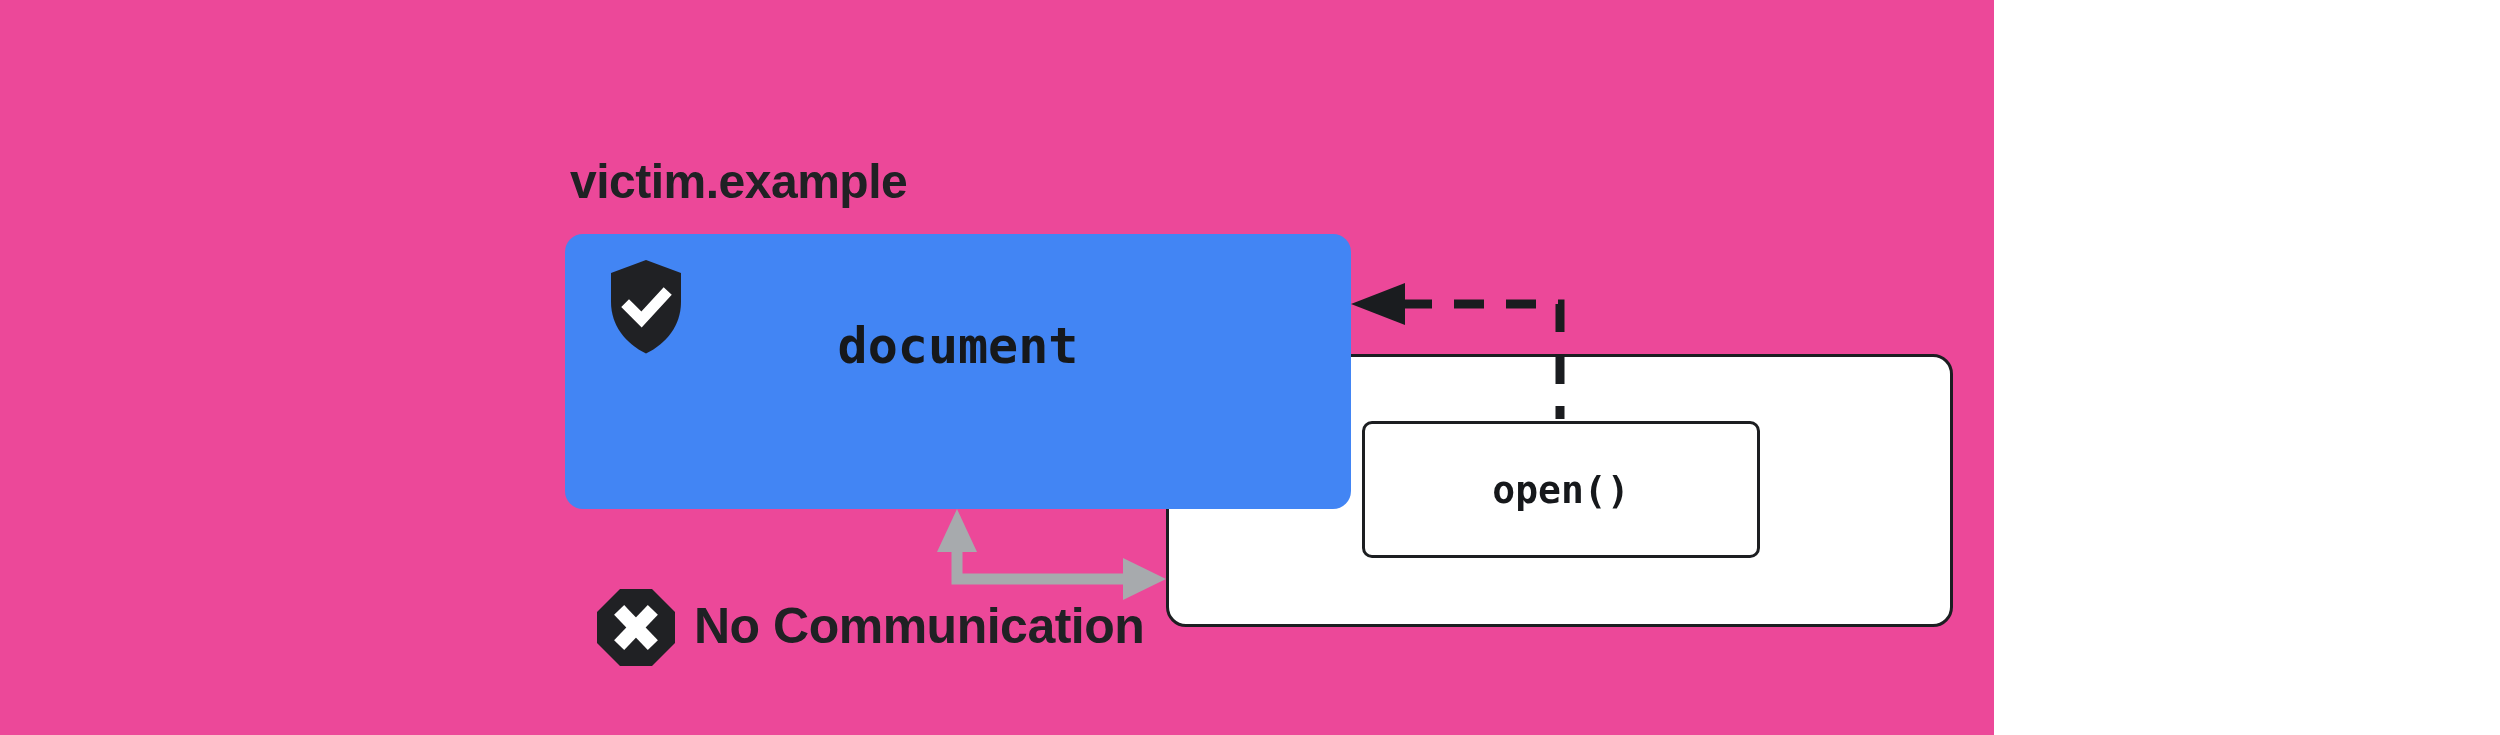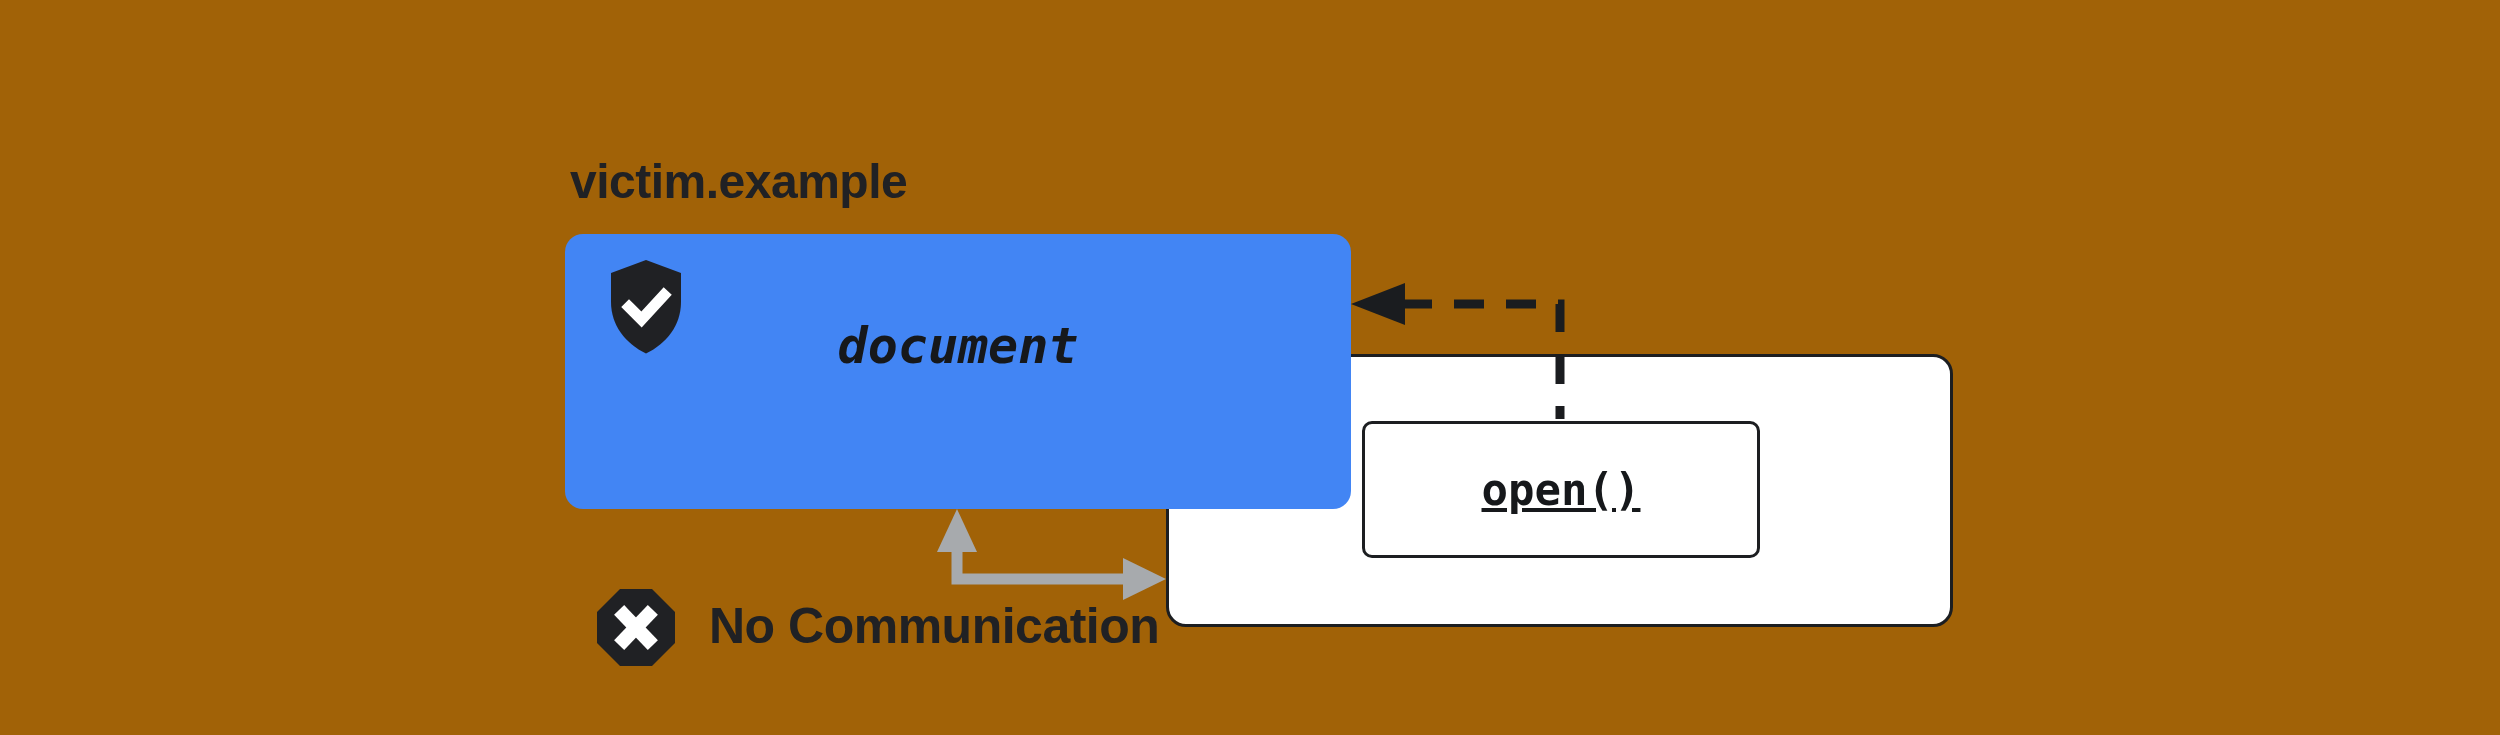--- a/index.html
+++ b/index.html
@@ -1,22 +1,23 @@
 <!DOCTYPE html>
 <html><head>
 <meta charset="utf-8">
 <style>
   html, body { margin: 0; padding: 0; background: #ffffff; }
   #canvas {
     position: relative;
-    width: 2500px;
+    width: 1984px;
     height: 735px;
-    background: #a16207;
+    background: #ec4899;
     overflow: hidden;
     font-family: "Liberation Sans", sans-serif;
+    padding-left: 10px;
   }
   .abs { position: absolute; }
 
   .domain-label {
     color: #202124;
     font-weight: bold;
     font-size: 48px;
     line-height: 1;
     letter-spacing: -0.5px;
     white-space: nowrap;
@@ -37,21 +38,20 @@
     position: absolute;
     left: 0; top: 84px;
     width: 100%;
     text-align: center;
     color: #16181b;
     font-family: "DejaVu Sans Mono", "Liberation Mono", monospace;
     font-weight: bold;
     font-size: 50px;
     line-height: 57px;
     white-space: pre;
-    font-style: italic;
   }
 
   #attacker-box {
     left: 1166px; top: 354px;
     width: 787px; height: 273px;
     background: #ffffff;
     border: 3px solid #1c1e21;
     border-radius: 20px;
     box-sizing: border-box;
     z-index: 1;
@@ -66,36 +66,35 @@
     box-sizing: border-box;
     z-index: 2;
     display: flex;
     align-items: center;
     justify-content: center;
   }
   #open-label {
     color: #16181b;
     font-family: "DejaVu Sans Mono", "Liberation Mono", monospace;
     font-weight: bold;
-    font-size: 44px;
+    font-size: 38px;
     line-height: 1;
-    text-decoration: underline;
   }
 
   #arrow-layer {
     left: 0; top: 0;
     width: 2500px; height: 735px;
     z-index: 3;
     pointer-events: none;
   }
 
   #no-comm-row { left: 595px; top: 587px; z-index: 3; }
   #no-comm-label {
     position: absolute;
-    left: 114px; top: 14px;
+    left: 99px; top: 14px;
     color: #202124;
     font-weight: bold;
     font-size: 50px;
     line-height: 1;
     letter-spacing: -0.5px;
     white-space: nowrap;
   }
 </style>
 </head>
 <body>

